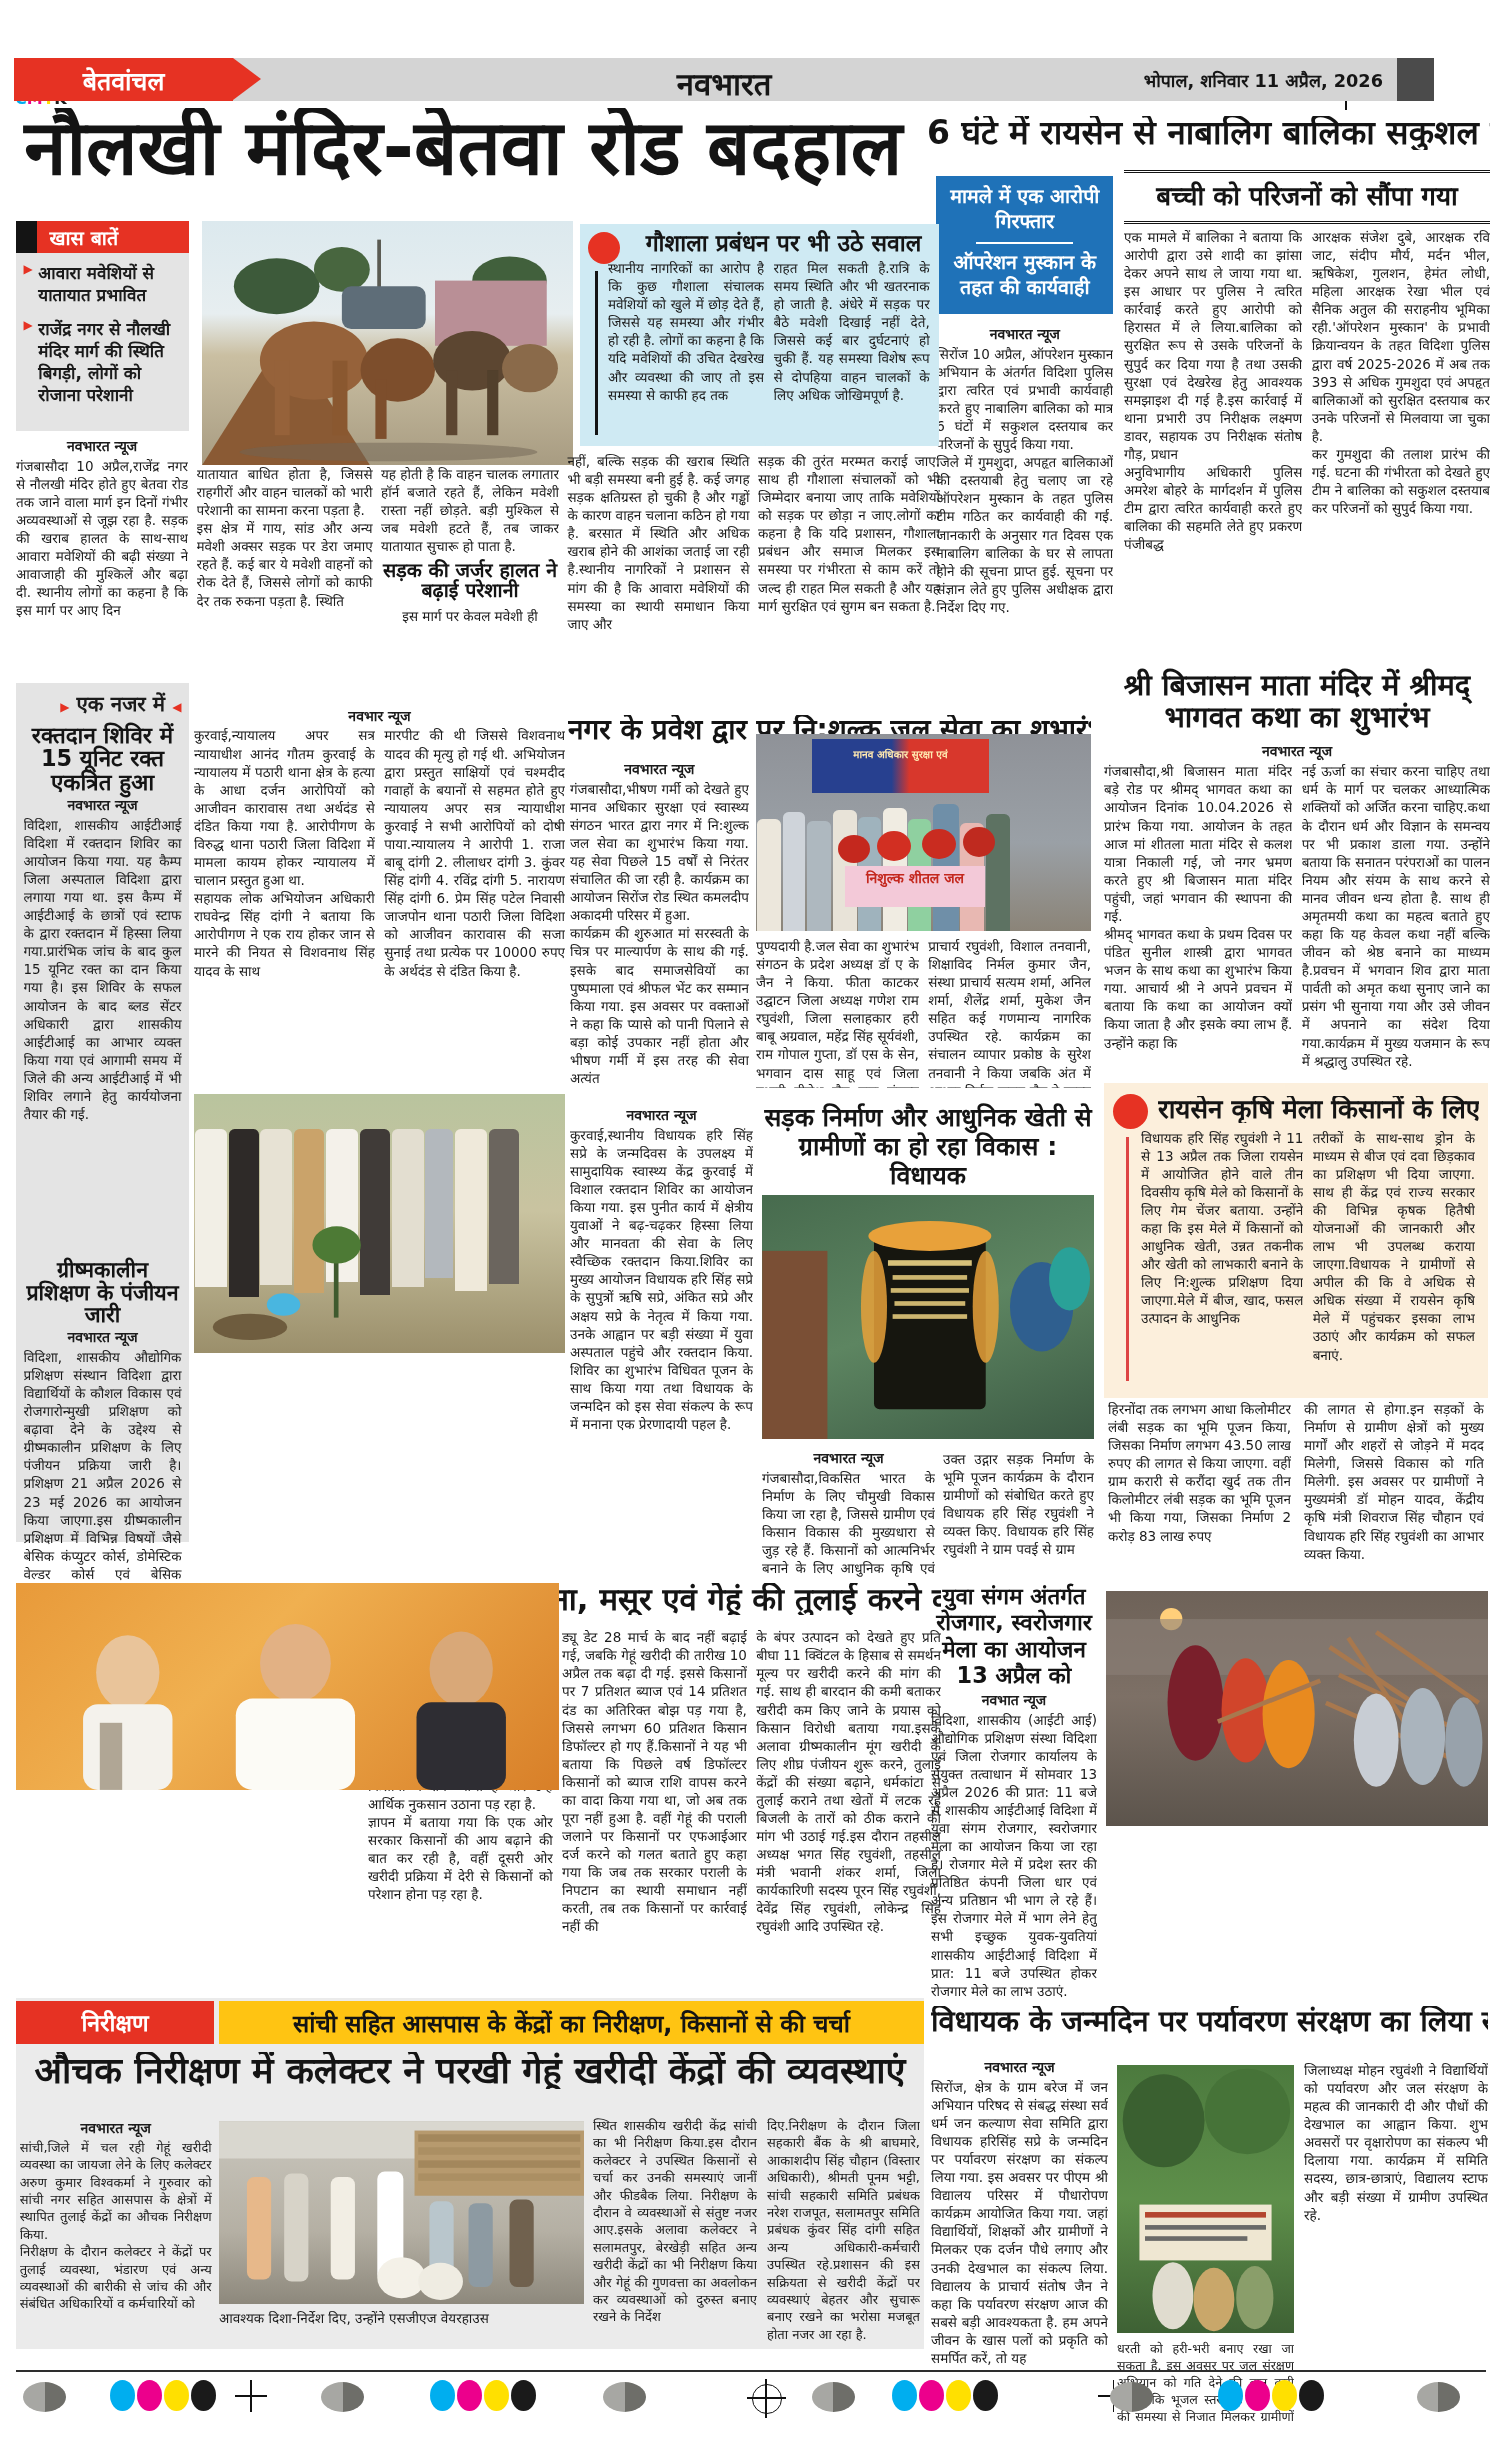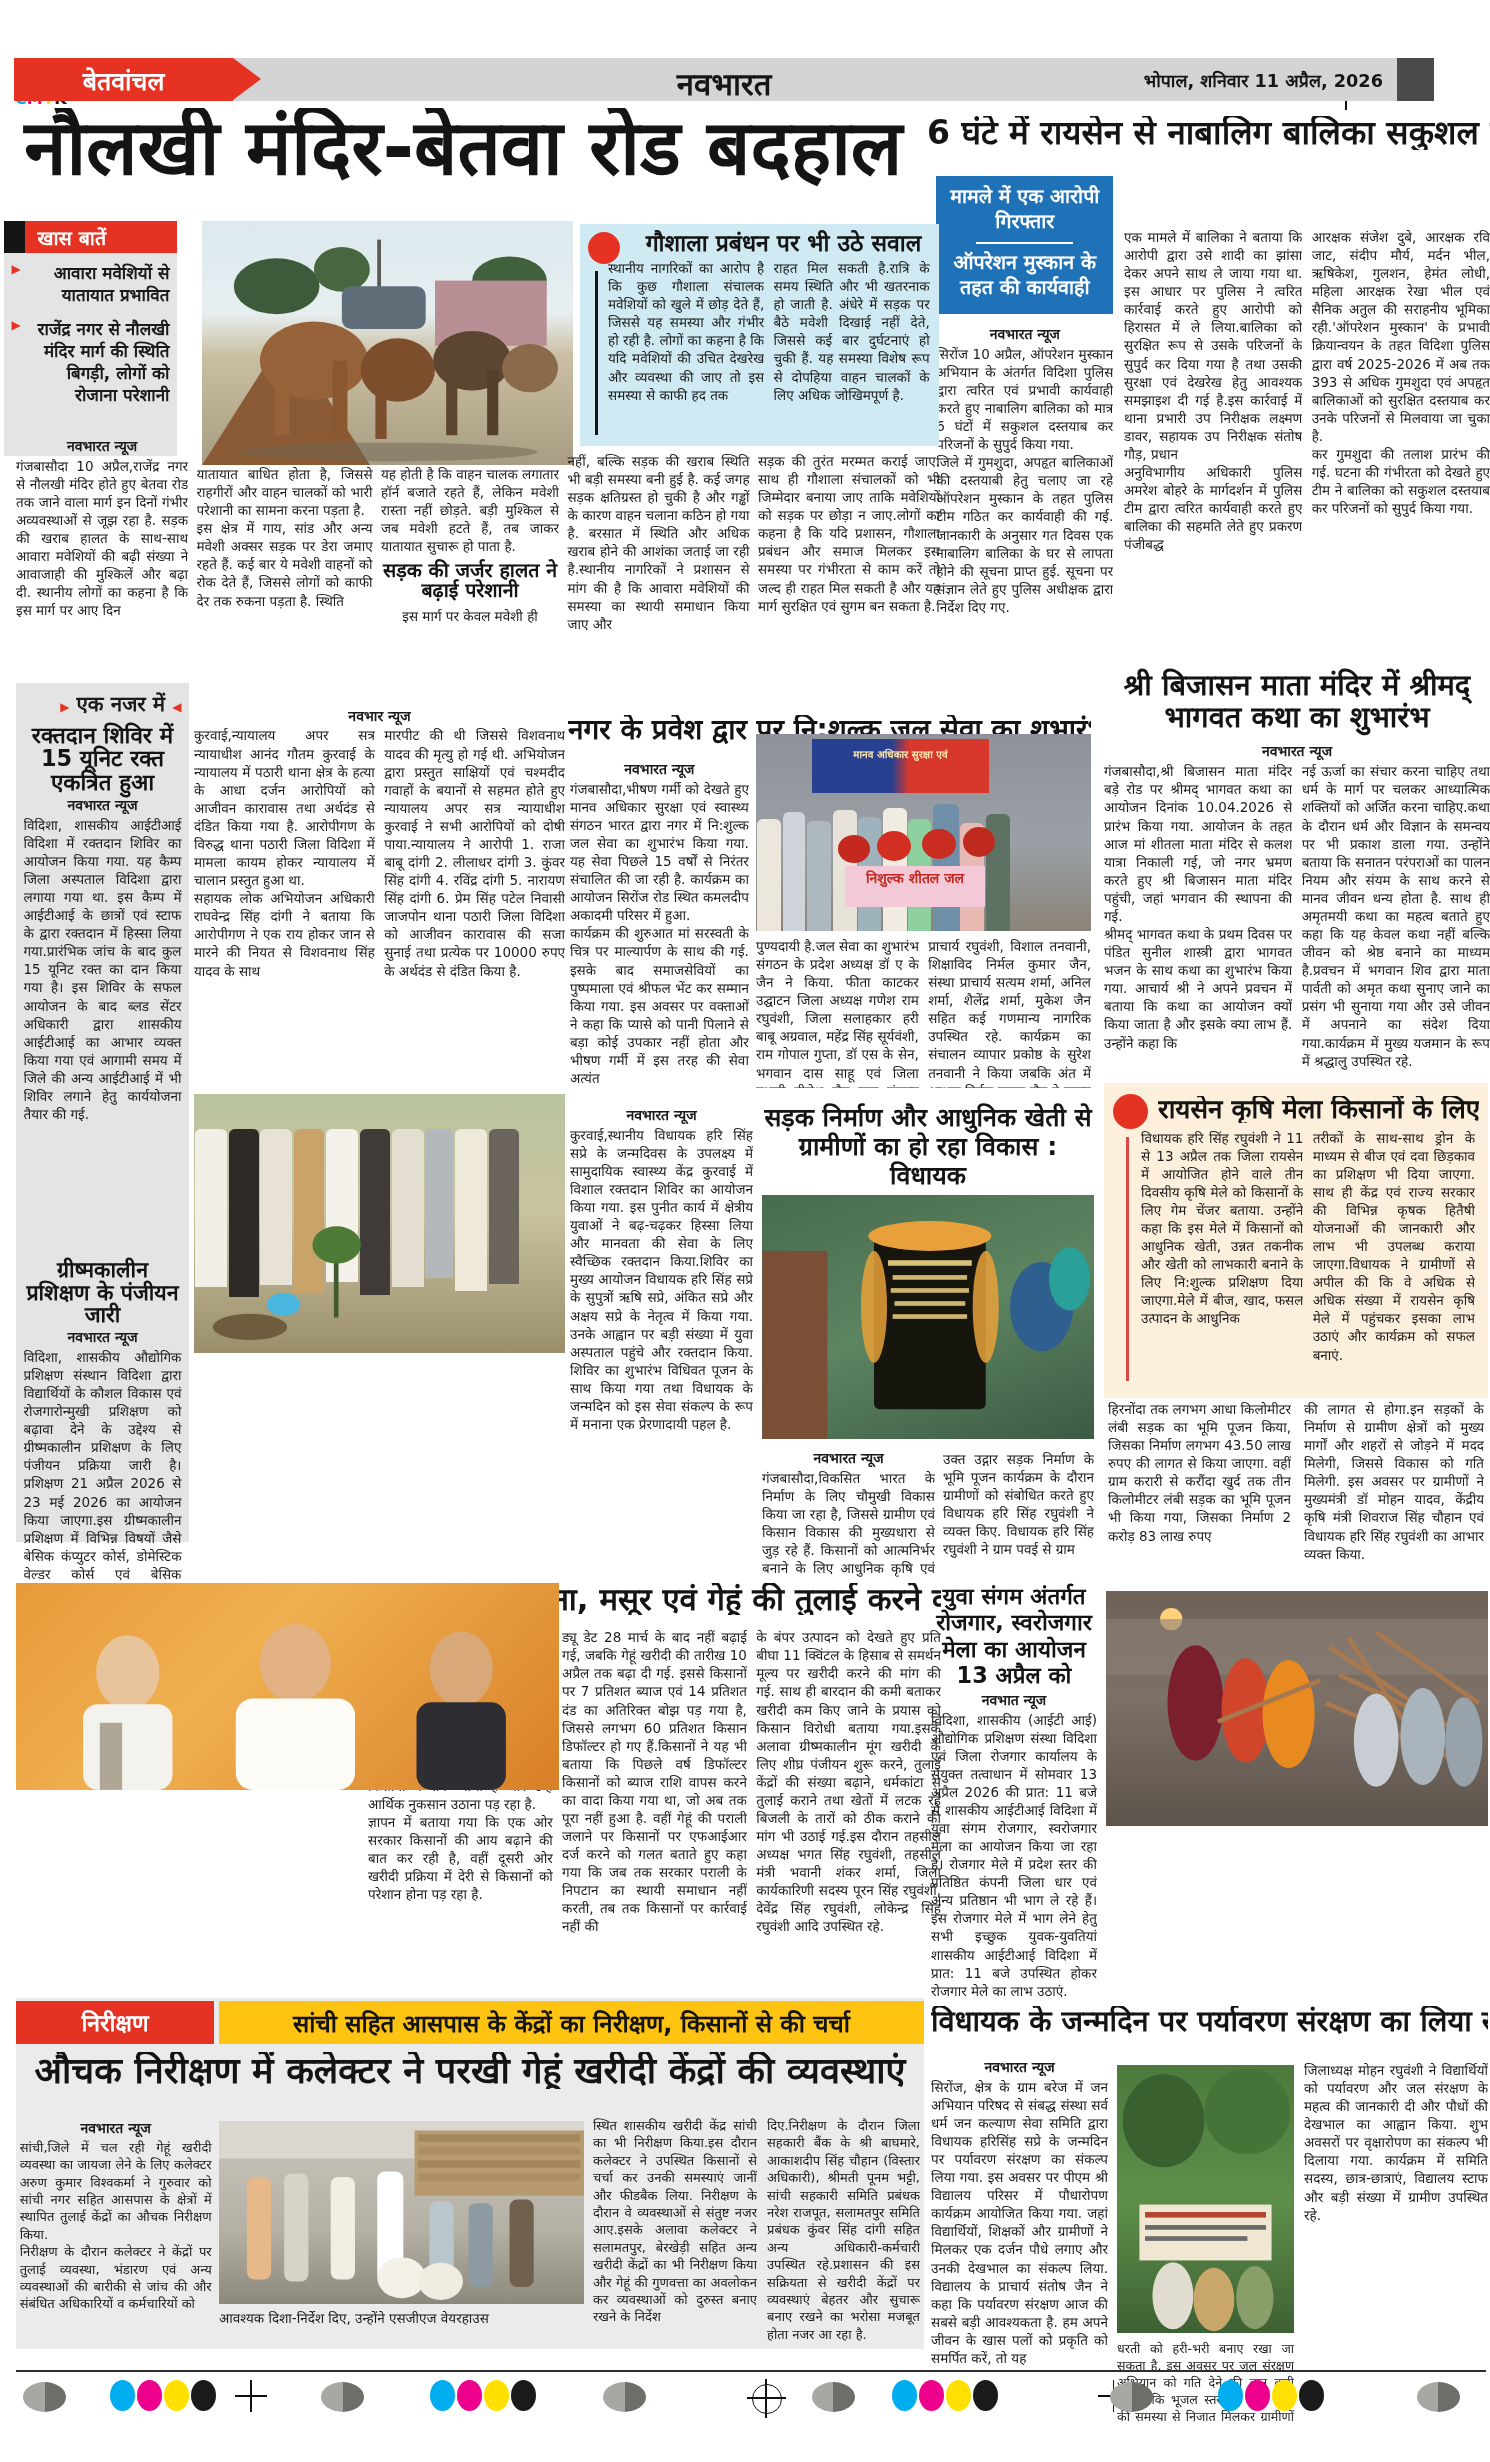--- a/index.html
+++ b/index.html
@@ -60,29 +60,32 @@
     <div class="abs" style="left:9.3px;top:60px;width:177px;height:138px;background:#1f72b8;color:#fff;text-align:center;padding:9.3px 7.5px;box-sizing:border-box;">
       <div style="font-size:19.6px;font-weight:700;line-height:1.25;">मामले में एक आरोपी गिरफ्तार</div>
       <div style="width:60%;height:1.9px;background:#fff;margin:7.5px auto;"></div>
       <div style="font-size:19.6px;font-weight:700;line-height:1.25;">ऑपरेशन मुस्कान के तहत की कार्यवाही</div>
     </div>
     <div class="abs" style="left:9.3px;top:207px;width:177px;height:335px;overflow:hidden;">
       <div class="byline">नवभारत न्यूज</div>
       <div class="btxt">सिरोंज 10 अप्रैल, ऑपरेशन मुस्कान अभियान के अंतर्गत विदिशा पुलिस द्वारा त्वरित एवं प्रभावी कार्यवाही करते हुए नाबालिग बालिका को मात्र 6 घंटों में सकुशल दस्तयाब कर परिजनों के सुपुर्द किया गया.
 जिले में गुमशुदा, अपहृत बालिकाओं की दस्तयाबी हेतु चलाए जा रहे ऑपरेशन मुस्कान के तहत पुलिस टीम गठित कर कार्यवाही की गई. जानकारी के अनुसार गत दिवस एक नाबालिग बालिका के घर से लापता होने की सूचना प्राप्त हुई. सूचना पर संज्ञान लेते हुए पुलिस अधीक्षक द्वारा निर्देश दिए गए.</div>
     </div>
+    <div class="subheadbox abs" style="left:197px;top:54px;width:366px;height:48px;">
+      <div class="hl" style="font-size:26px;">बच्ची को परिजनों को सौंपा गया</div>
+    </div>
     <div class="abs colrow" style="left:197px;top:112px;width:366px;height:430px;">
       <div class="btxt">एक मामले में बालिका ने बताया कि आरोपी द्वारा उसे शादी का झांसा देकर अपने साथ ले जाया गया था. इस आधार पर पुलिस ने त्वरित कार्रवाई करते हुए आरोपी को हिरासत में ले लिया.बालिका को सुरक्षित रूप से उसके परिजनों के सुपुर्द कर दिया गया है तथा उसकी सुरक्षा एवं देखरेख हेतु आवश्यक समझाइश दी गई है.इस कार्रवाई में थाना प्रभारी उप निरीक्षक लक्ष्मण डावर, सहायक उप निरीक्षक संतोष गौड़, प्रधान
 अनुविभागीय अधिकारी पुलिस अमरेश बोहरे के मार्गदर्शन में पुलिस टीम द्वारा त्वरित कार्यवाही करते हुए बालिका की सहमति लेते हुए प्रकरण पंजीबद्ध</div>
       <div class="btxt">आरक्षक संजेश दुबे, आरक्षक रवि जाट, संदीप मौर्य, मर्दन भील, ऋषिकेश, गुलशन, हेमंत लोधी, महिला आरक्षक रेखा भील एवं सैनिक अतुल की सराहनीय भूमिका रही.'ऑपरेशन मुस्कान' के प्रभावी क्रियान्वयन के तहत विदिशा पुलिस द्वारा वर्ष 2025-2026 में अब तक 393 से अधिक गुमशुदा एवं अपहृत बालिकाओं को सुरक्षित दस्तयाब कर उनके परिजनों से मिलवाया जा चुका है.
 कर गुमशुदा की तलाश प्रारंभ की गई. घटना की गंभीरता को देखते हुए टीम ने बालिका को सकुशल दस्तयाब कर परिजनों को सुपुर्द किया गया.</div>
     </div>
   </div>
 
-  <div class="abs graybox" style="left:4px;top:221px;width:173px;height:235px;text-align:right;">
+  <div class="abs graybox" style="left:16px;top:221px;width:173px;height:210px;">
     <div style="display:flex;height:32px;">
       <div style="width:20.5px;background:#141414;"></div>
       <div class="redtab" style="flex:1;font-size:19.6px;justify-content:flex-start;padding-left:13px;">
           <span>खास बातें</span>
         </div>
     </div>
     <div style="padding:9.3px 7.5px 0 7.5px;font-weight:700;font-size:17px;line-height:1.3;">
       <div style="display:flex;gap:5.6px;margin-bottom:11.2px;">
           <span class="tri">▶</span>
           <span>आवारा मवेशियों से यातायात प्रभावित</span>

